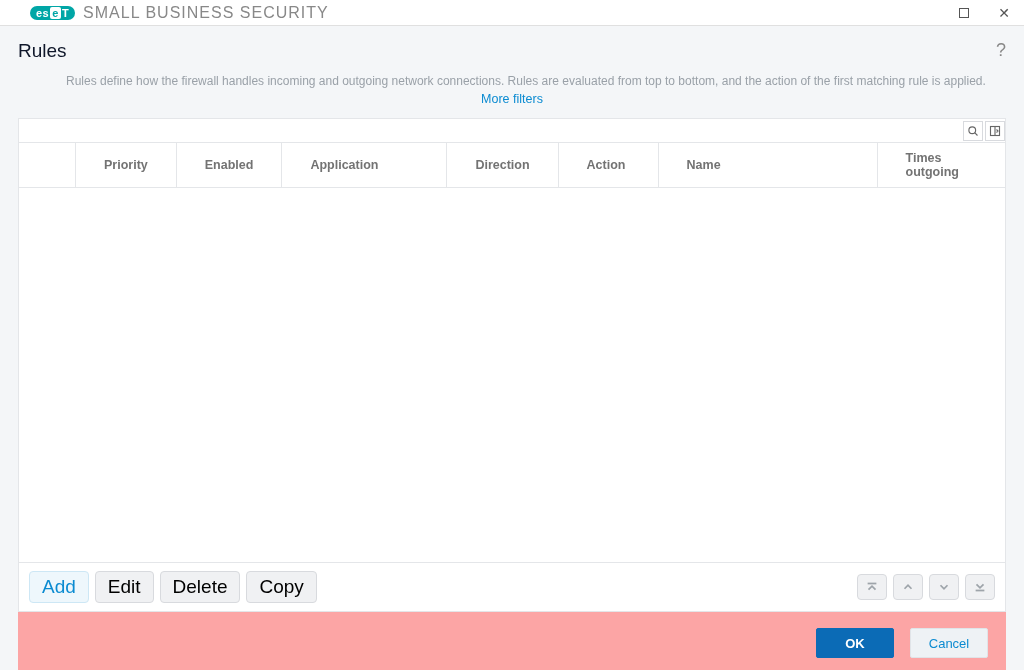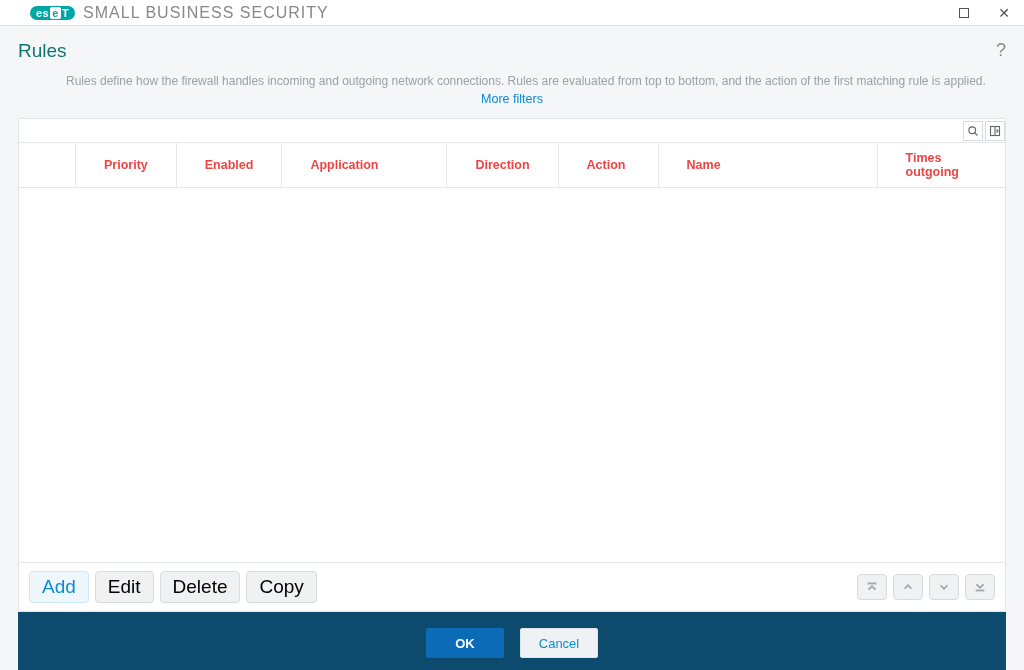--- a/index.html
+++ b/index.html
@@ -62,21 +62,21 @@
   .content {
     flex: 1;
     background: #f4f6f8;
     padding: 14px 18px 0 18px;
     display: flex;
     flex-direction: column;
     position: relative;
   }
   .page-title {
     font-size: 19px;
-    color: #0f766e;
+    color: #0f172a;
     font-weight: 400;
     margin-bottom: 12px;
   }
   .help-icon {
     position: absolute;
     top: 14px;
     right: 18px;
     color: #888;
     font-size: 18px;
     cursor: pointer;
@@ -130,21 +130,21 @@
   .search-icon-btn svg, .cols-icon-btn svg { width:12px; height:12px; }
 
   table.rules {
     width: 100%;
     border-collapse: collapse;
     font-size: 12.5px;
   }
   table.rules th {
     text-align: left;
     font-weight: 600;
-    color: #ef4444;
+    color: #737373;
     padding: 8px 28px;
     border-bottom: 1px solid #e4e6e9;
     border-right: 1px solid #e4e6e9;
     background:#fff;
   }
   table.rules th:last-child { border-right:none; }
   .col-check { width:22px; }
   .col-priority { width:100px; }
   .col-enabled { width:62px; }
   .col-application { width:165px; }
@@ -194,23 +194,23 @@
     margin-left:6px;
     display:flex; align-items:center; justify-content:center;
     color:#9ea4aa;
   }
   .btn-arrow svg { width:14px; height:14px; }
 
   
   .page-footer {
     padding: 16px 18px 12px 18px;
     display:flex;
-    justify-content:center;
+    justify-content:flex-end;
     gap:16px;
-    background:#0c4a6e;
+    background:#fca5a5;
   }
   .btn-main {
     min-width: 78px;
     height: 30px;
     border-radius: 2px;
     font-size: 13px;
     display:flex; align-items:center; justify-content:center;
     cursor:pointer;
   }
   .btn-ok {

